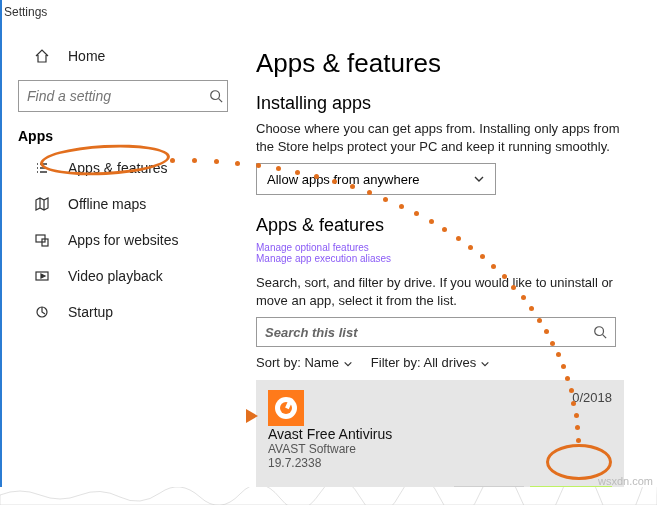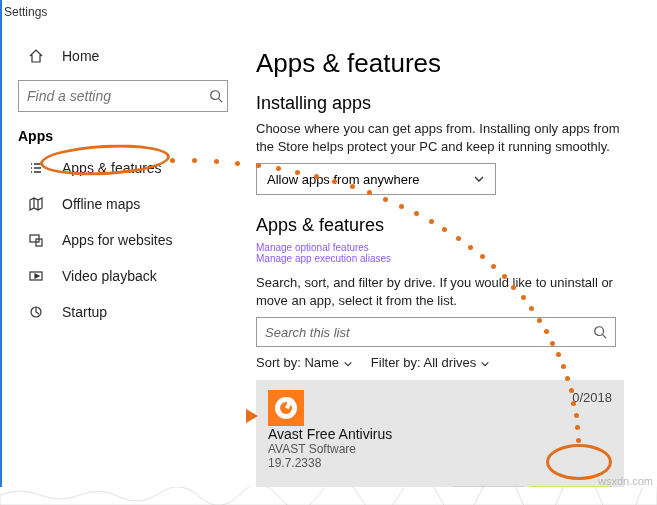--- a/index.html
+++ b/index.html
@@ -1,35 +1,35 @@
 <!DOCTYPE html>
 <html><head>
 <meta charset="utf-8">
 <style>
   * { box-sizing: border-box; margin: 0; padding: 0; font-family: "Segoe UI", Arial, sans-serif; }
   body { background: #fff; width: 657px; height: 505px; overflow: hidden; position: relative; }
   .window { display: flex; flex-direction: column; height: 100%; border-left: 2px solid #2b7cd3; }
   .titlebar { height: 30px; padding: 5px 2px; font-size: 12px; color: #333; }
   .content { display: flex; flex: 1; overflow: hidden; }
   .sidebar { width: 236px; padding: 8px 0; }
-  .side-item { display: flex; align-items: center; height: 36px; padding: 0 24px; font-size: 14px; color: #222; cursor: pointer; }
+  .side-item { display: flex; align-items: center; height: 36px; padding: 0 30px; font-size: 14px; color: #222; cursor: pointer; }
   .side-icon { width: 20px; text-align: center; margin-right: 16px; color: #333; display: flex; align-items: center; justify-content: center; }
   .search { margin: 6px 10px 10px 16px; border: 1px solid #999; height: 32px; display: flex; align-items: center; padding: 0 8px; }
   .search input { border: none; outline: none; flex: 1; font-size: 14px; font-style: italic; color: #666; background: transparent; }
   .search-icon { color: #555; }
   .section-hdr { font-size: 14px; font-weight: 600; padding: 6px 16px; }
   .side-item.active { position: relative; }
   .side-item.active::before { content:''; position:absolute; left:0; top:6px; bottom:6px; width:4px; background:#2b7cd3; display:none; }
   .main { flex: 1; padding: 18px 20px 0 18px; overflow: hidden; position: relative; }
   .h1 { font-size: 26px; font-weight: 300; margin-bottom: 14px; }
   .h2 { font-size: 18px; font-weight: 400; margin: 6px 0 6px; }
   .body-text { font-size: 13px; color: #222; margin-bottom: 8px; line-height: 1.35; }
   .dropdown { border: 1px solid #999; height: 32px; width: 240px; display: flex; align-items: center; padding: 0 10px; justify-content: space-between; font-size: 13px; margin-bottom: 20px; }
   .link { color: #8b5cf6; font-size: 10px; display: block; margin: 0 0; text-decoration: none; }
-  .searchlist { border: 1px solid #999; height: 30px; width: 360px; display: flex; align-items: center; padding: 0 8px; justify-content: space-between; margin-bottom: 8px; }
+  .searchlist { border: 1px solid #999; height: 30px; width: 360px; display: flex; align-items: center; padding: 0 8px; justify-content: space-between; margin-bottom: 8px; font-weight: bold; }
   .searchlist span { color: #666; font-size: 13px; font-style: italic; }
   .sortfilter { font-size: 13px; color: #222; margin-bottom: 10px; }
   .app-row { background: #e6e6e6; padding: 10px 12px 10px 12px; width: 368px; position: relative; }
   .app-top { display: flex; align-items: flex-start; flex-direction: column; }
   .app-icon { width: 36px; height: 36px; background: #ff7a1a; display: flex; align-items: center; justify-content: center; color: #fff; font-size: 20px; margin-right: 10px; }
   .app-title { font-size: 14px; font-weight: 400; color: #111; }
   .app-sub { font-size: 12px; color: #555; }
   .app-date { position: absolute; right: 12px; top: 10px; font-size: 13px; color: #444; }
   .app-btns { display: flex; justify-content: flex-end; gap: 6px; margin-top: 16px; }
   .btn { background: #cfcfcf; border: none; height: 30px; padding: 0 16px; font-size: 13px; color: #222; cursor: pointer; }

